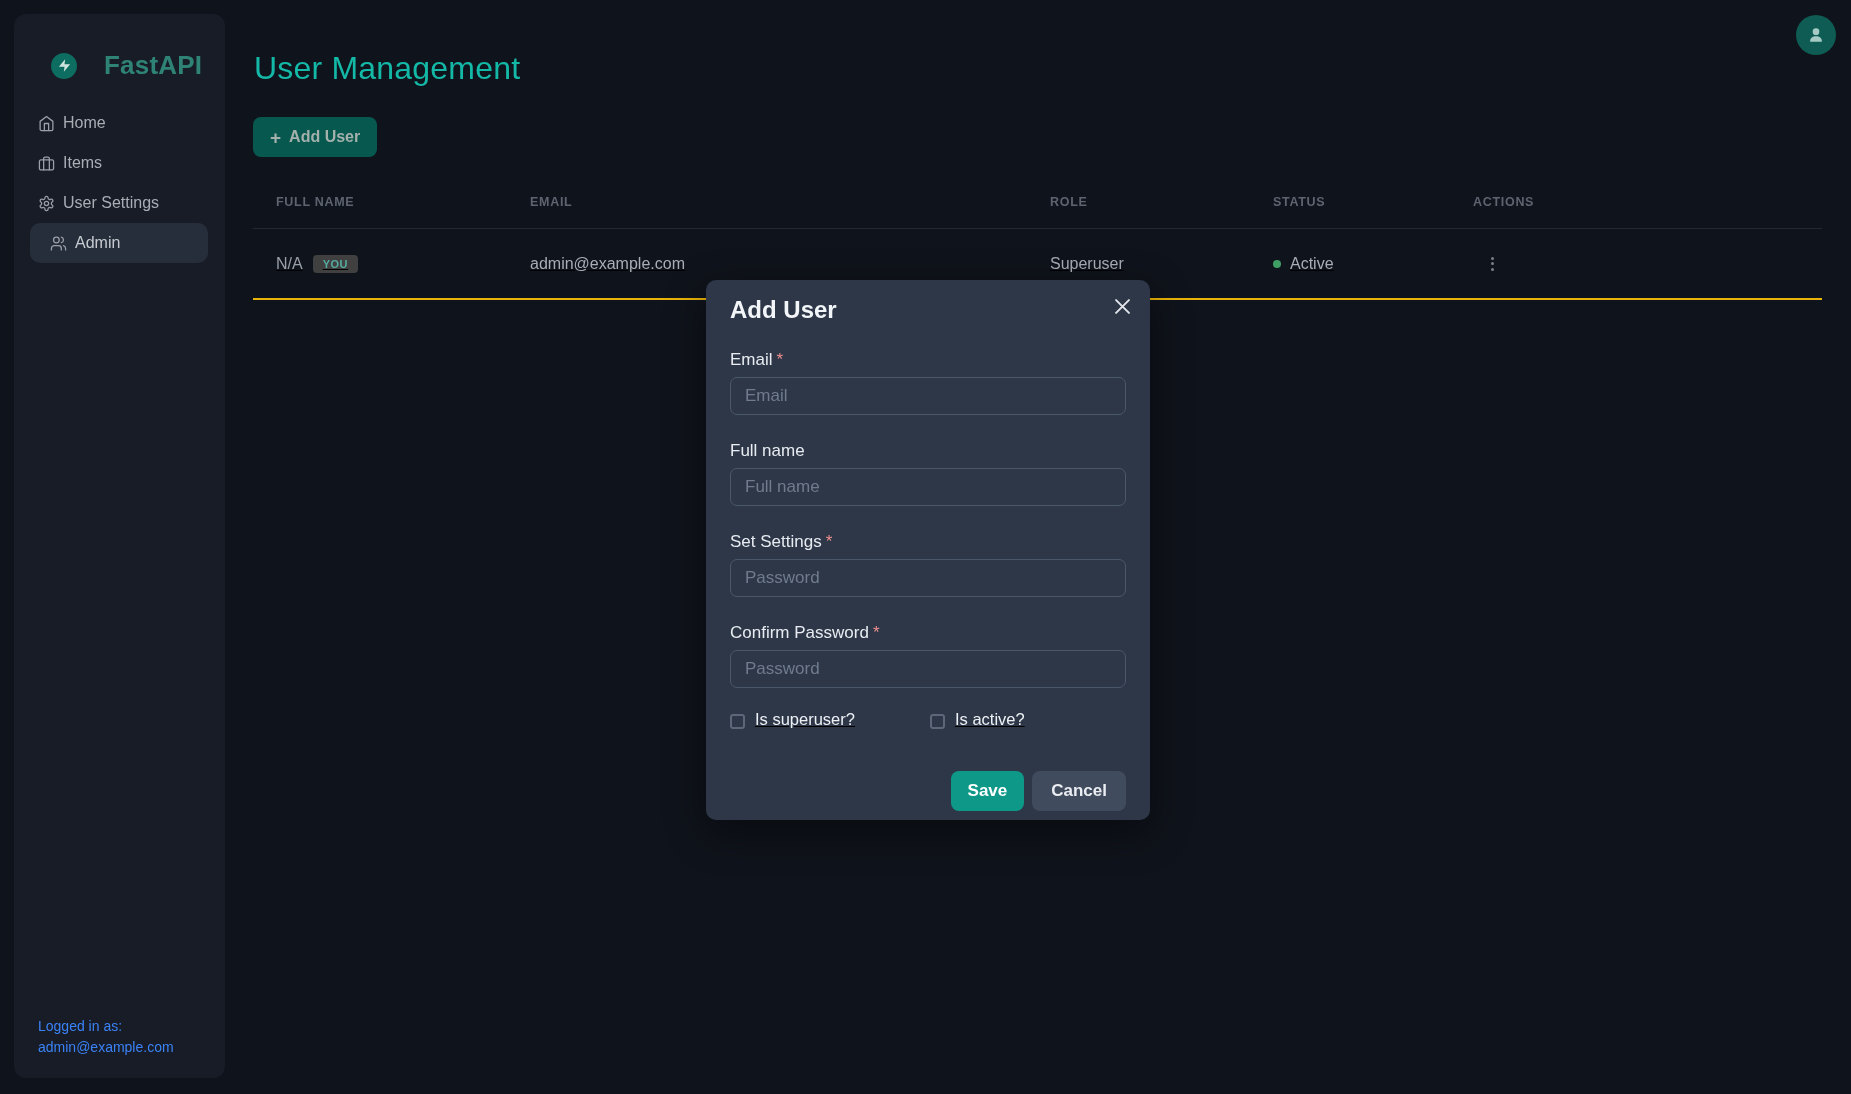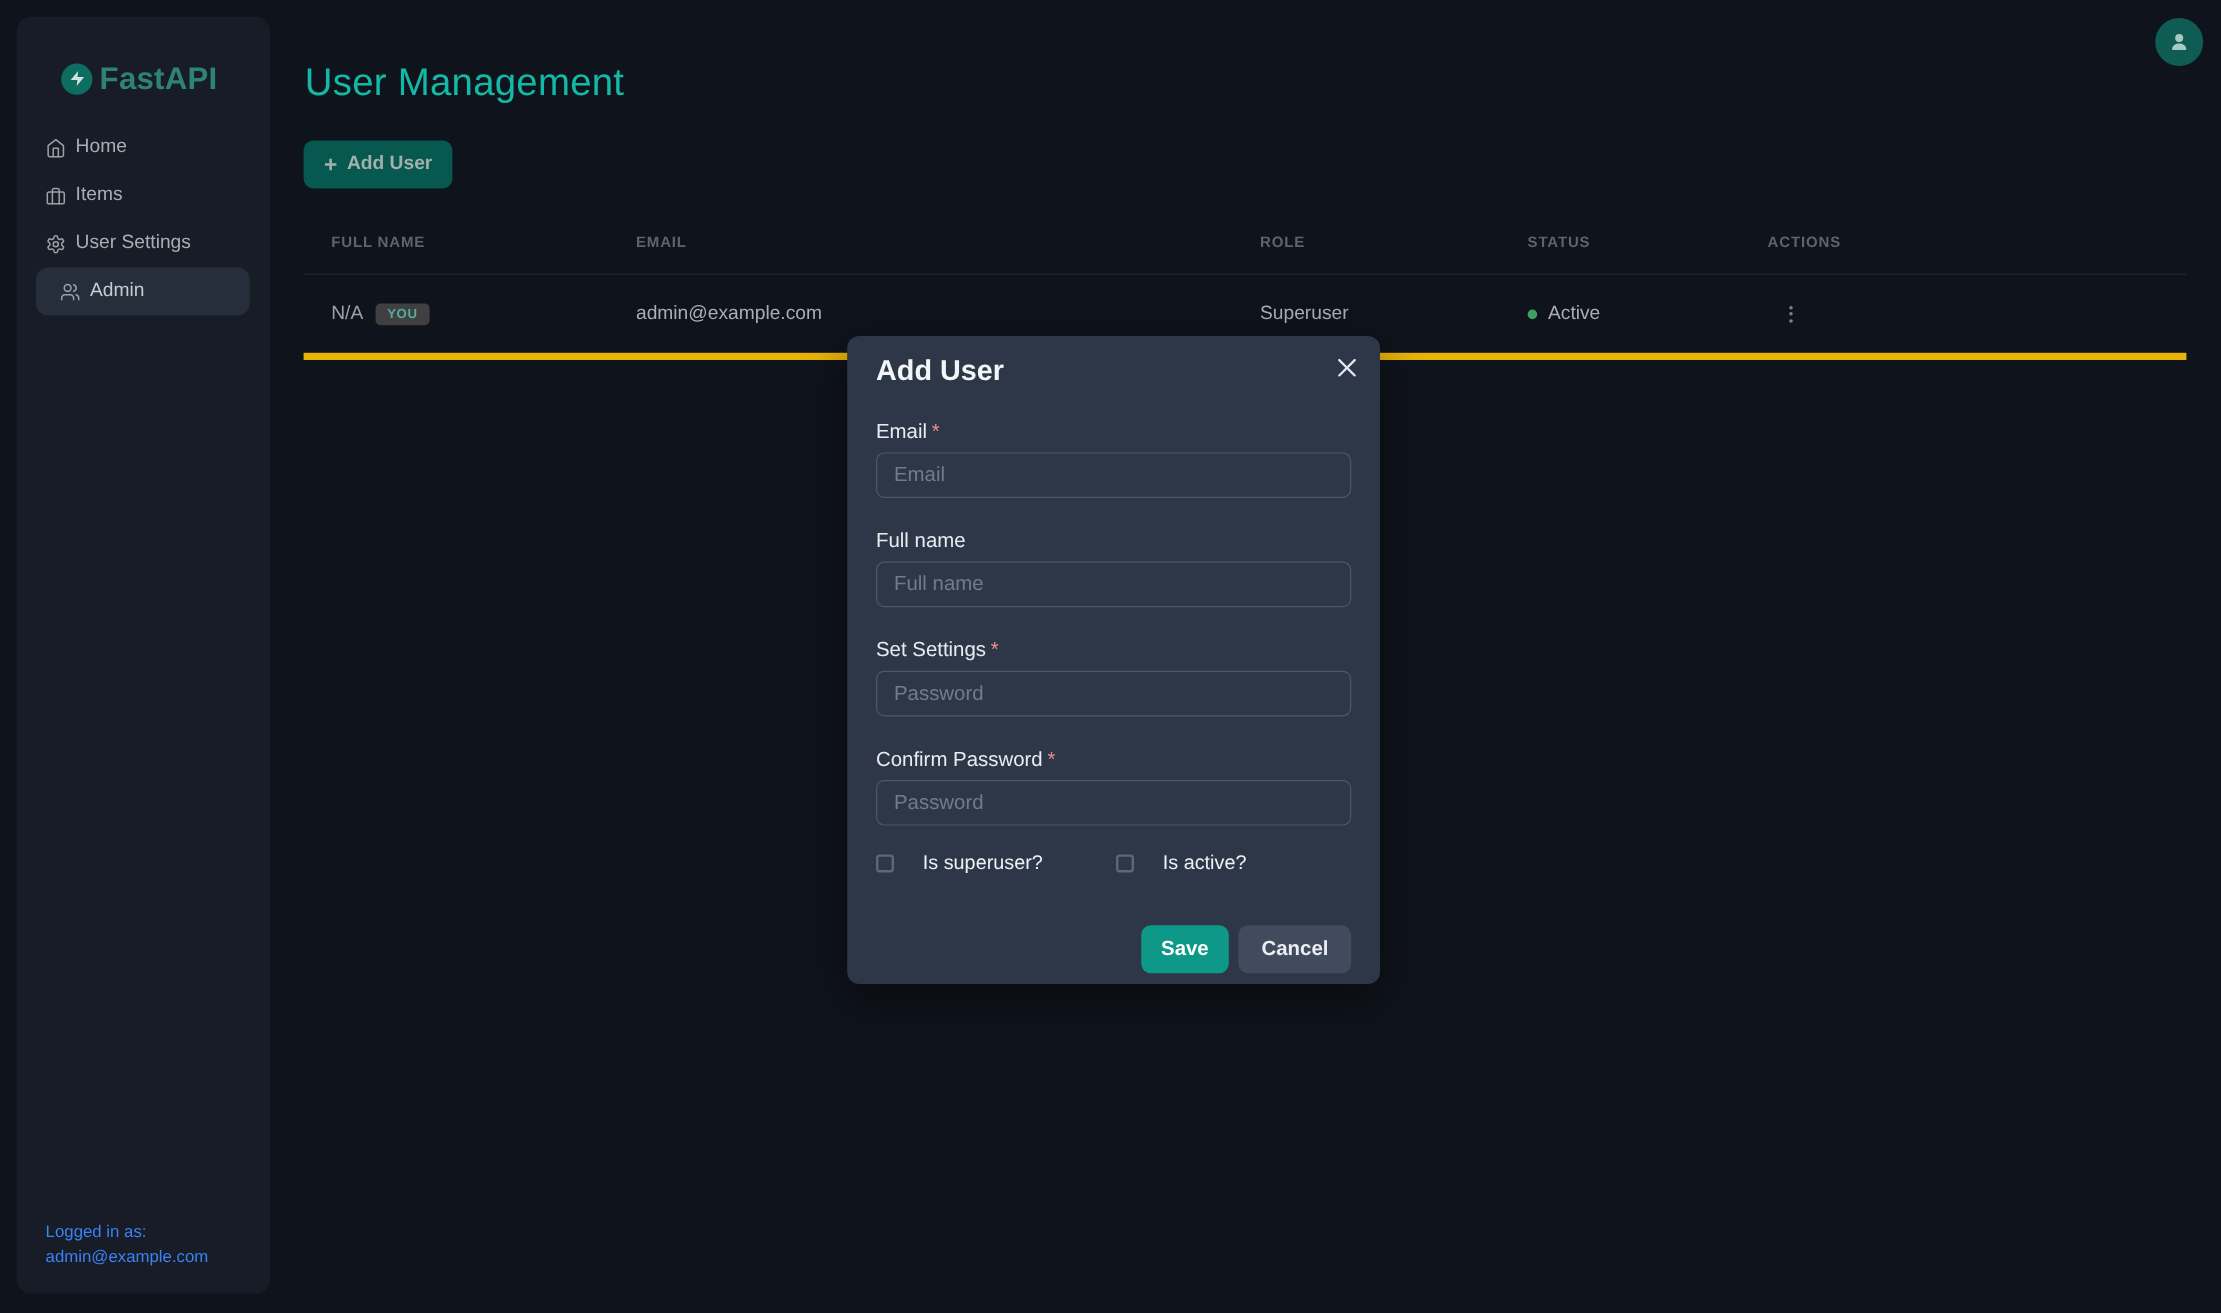--- a/index.html
+++ b/index.html
@@ -2,21 +2,21 @@
 <html><head>
 <meta charset="utf-8">
 <style>
   * { margin:0; padding:0; box-sizing:border-box; }
   html,body { width:1851px; height:1094px; overflow:hidden; }
   body { background:#0f131b; font-family:"Liberation Sans", sans-serif; position:relative; }
 
   
   .sidebar { position:absolute; left:14px; top:14px; width:211px; height:1064px;
              background:#171c26; border-radius:12px; }
-  .logo { display:flex; align-items:center; gap:6px; margin:36px 0 0 37px; cursor:pointer; }
+  .logo { display:flex; align-items:center; gap:27px; margin:36px 0 0 37px; cursor:pointer; }
   .logo-circle { width:26px; height:26px; border-radius:50%; background:#0e6d61;
                  display:flex; align-items:center; justify-content:center; }
   .logo-circle svg { width:15px; height:15px; }
   .logo-text { color:#2f8376; font-size:26px; font-weight:600; letter-spacing:0.2px; }
   .nav { position:absolute; top:89px; left:0; right:0; }
   .nav-item { height:40px; margin:0 17px 0 16px; border-radius:10px; display:flex;
               align-items:center; padding-left:8px; color:#a9aeb5; font-size:16px; cursor:pointer; }
   .nav-item .nv-icon { width:17px; height:17px; margin-right:8px; color:#9ba0a8; display:inline-flex; }
   .nav-item.active { background:#272e3b; color:#c7cbd1;padding-left:20px; }
   .login-info { position:absolute; left:24px; bottom:20px; color:#3b82f6; font-size:14px; line-height:21px; }
@@ -33,21 +33,21 @@
                   background:#07594f; border:none; border-radius:8px; color:#a3b0ac;
                   font-size:16px; font-weight:700; display:flex; align-items:center; cursor:pointer;
                   font-family:"Liberation Sans", sans-serif; }
   .add-user-btn .plus { font-size:19px; font-weight:700; margin-right:8px; line-height:1; }
 
   .table { position:absolute; left:253px; right:29px; top:195px; }
   .t-head, .t-row { display:grid; grid-template-columns:254px 520px 223px 200px 1fr; }
   .t-head { height:34px; border-bottom:1px solid #232833; }
   .t-head > div { padding-left:23px; font-size:12.5px; font-weight:700; letter-spacing:0.7px;
                   color:#5d6470; display:flex; align-items:flex-start; }
-  .t-row { height:71px; border-bottom:6px solid #eab308; }
+  .t-row { height:71px; border-bottom:2px solid #eab308;text-decoration:underline; }
   .t-row > div { padding-left:23px; display:flex; align-items:center; color:#a9aeb6; font-size:16px; }
   .na-text { color:#9aa0a8; }
   .you-badge { margin-left:10px; background:#404040; color:#55aca0; font-size:11px;
                font-weight:700; letter-spacing:0.5px; padding:3px 10px; border-radius:4px; }
   .status-dot { width:8px; height:8px; border-radius:50%; background:#3f9e63; margin-right:9px; }
   .kebab { display:inline-flex; flex-direction:column; gap:2.5px; margin-left:12px; padding:6px; cursor:pointer; }
   .kebab i { width:3px; height:3px; border-radius:50%; background:#7b818b; }
 
   
   .modal { position:absolute; left:706px; top:280px; width:444px; height:540px;
@@ -58,21 +58,21 @@
                  align-items:center; justify-content:center; cursor:pointer; color:#e2e6eb; }
   .field { margin-top:26px; }
   .field:first-of-type { margin-top:26px; }
   .field label { display:block; color:#e8ecf1; font-size:17px; line-height:20px; margin-bottom:7px; }
   .field .star { color:#ed8e8e; margin-left:4px; }
   .field input { width:100%; height:38px; background:transparent; border:1px solid #4b576b;
                  border-radius:7px; padding:0 14px; color:#dfe4ea; font-size:17px;
                  font-family:"Liberation Sans", sans-serif; outline:none; }
   .field input::placeholder { color:#707c8e; }
   .checks { display:flex; margin-top:22px; align-items:center; }
-  .check { display:flex; align-items:center; gap:24px; cursor:pointer; }
+  .check { display:flex; align-items:flex-end; gap:10px; cursor:pointer;text-decoration:underline; }
   .check:first-child { width:200px; }
   .checkbox { width:15px; height:15px; border:2px solid #5d6779; border-radius:3px; background:transparent; }
   .check span.cb-label { color:#eef1f5; font-size:16.5px; }
   .modal-footer { display:flex; justify-content:flex-end; gap:8px; margin-top:42px; }
   .btn { height:40px; border:none; border-radius:8px; font-size:17px; font-weight:700;
          cursor:pointer; font-family:"Liberation Sans", sans-serif; }
   .btn-save { background:#0e9888; color:#ffffff; padding:0 17px; }
   .btn-cancel { background:#404b5d; color:#eaedf1; padding:0 19px; }
 </style>
 </head>

